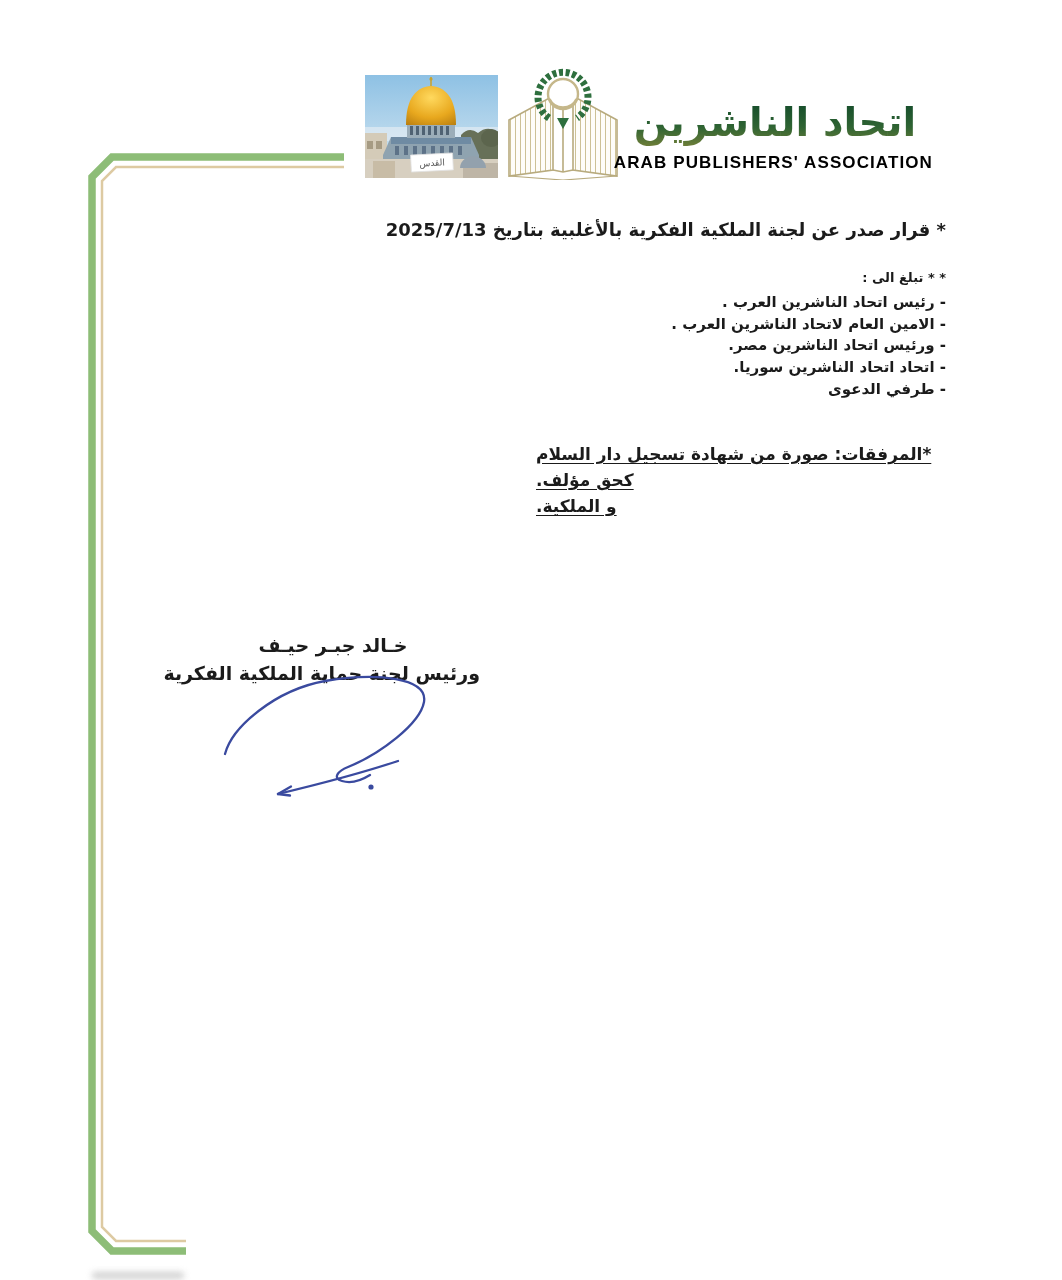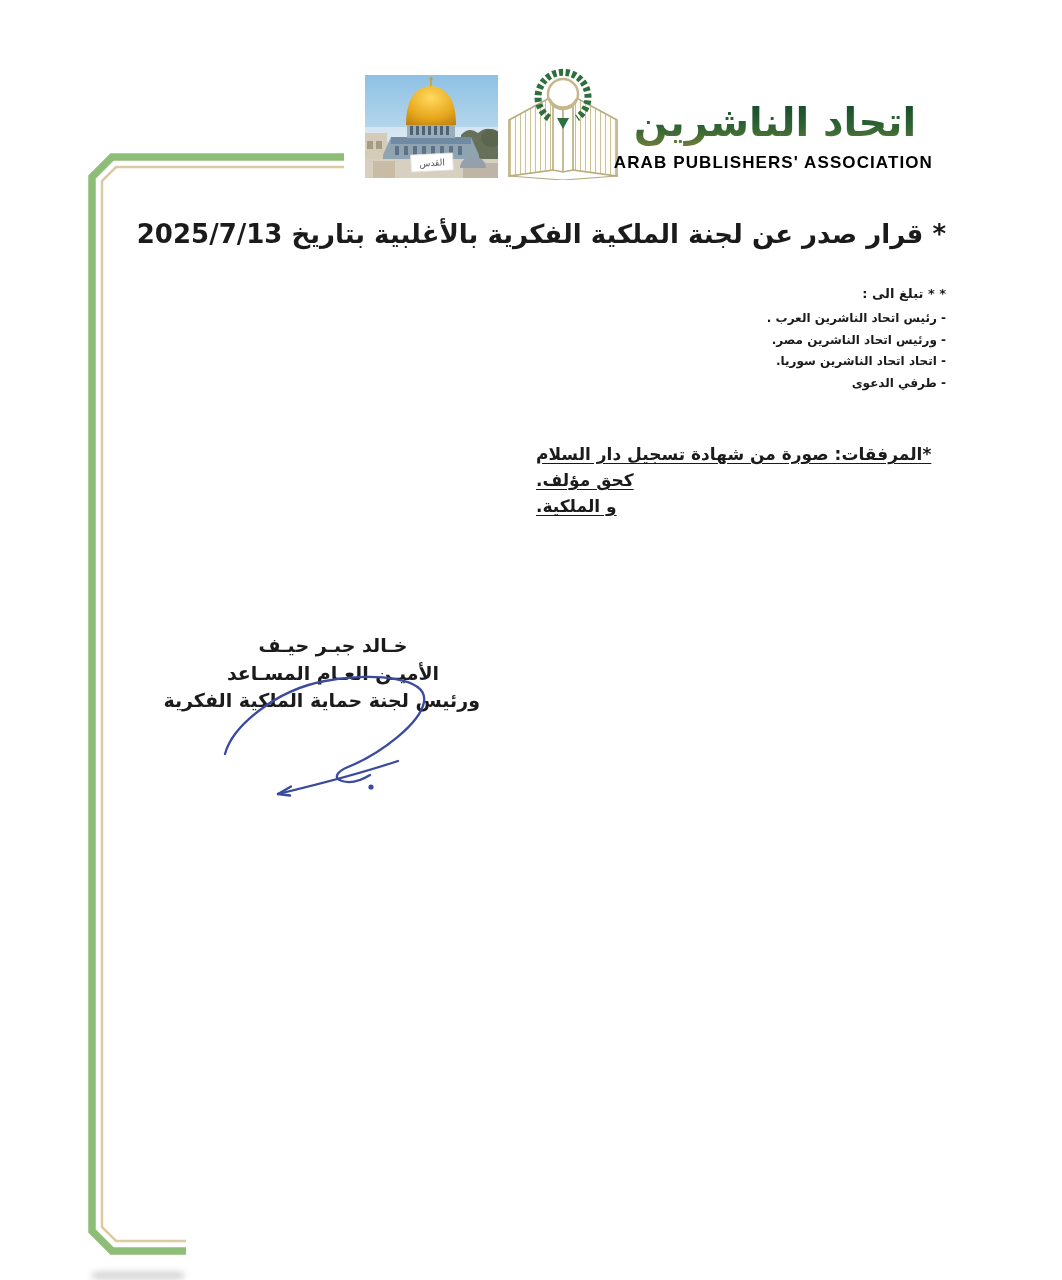--- a/index.html
+++ b/index.html
@@ -24,25 +24,25 @@
     letter-spacing:-1px;
   }
   .org-en{
     left:598px;top:153px;width:335px;text-align:right;
     font-family:"Liberation Sans", sans-serif;font-weight:bold;
     font-size:17px;letter-spacing:1.1px;color:#000000;white-space:nowrap;
   }
   
   .heading{
     right:116px;top:219px;direction:rtl;text-align:right;
-    font-size:26px;font-weight:bold;white-space:nowrap;
+    font-size:18px;font-weight:bold;white-space:nowrap;
   }
-  .notify{right:116px;top:286px;direction:rtl;}
+  .notify{right:116px;top:270px;direction:rtl;}
   .notify-head{font-size:13px;font-weight:bold;margin-bottom:7px;}
-  .notify-item{font-size:12px;font-weight:bold;line-height:21.7px;white-space:nowrap;}
+  .notify-item{font-size:15px;font-weight:bold;line-height:21.7px;white-space:nowrap;}
   .attach{
     right:112px;top:441px;width:414px;direction:rtl;text-align:left;
     font-size:17px;font-weight:bold;line-height:26px;
   }
   .attach .u{text-decoration:underline;text-underline-offset:3px;}
   .signer{
     left:186px;top:596px;width:294px;direction:rtl;text-align:center;
     font-size:19px;font-weight:bold;line-height:27.5px;white-space:nowrap;margin-top:36px;
   }
   .signature{left:200px;top:672px;width:310px;height:140px;}
@@ -140,33 +140,33 @@
   </div>
 
   <div class="abs org-ar">اتحاد الناشرين العرب</div>
   <div class="abs org-en">ARAB PUBLISHERS' ASSOCIATION</div>
 
   <div class="abs heading">* قرار صدر عن لجنة الملكية الفكرية بالأغلبية بتاريخ 2025/7/13</div>
 
   <div class="abs notify">
     <div class="notify-head">* * تبلغ الى :</div>
     <div class="notify-item">- رئيس اتحاد الناشرين العرب .</div>
+    <div class="notify-item">- الامين العام لاتحاد الناشرين العرب .</div>
     <div class="notify-item">- ورئيس اتحاد الناشرين مصر.</div>
     <div class="notify-item">- اتحاد اتحاد الناشرين سوريا.</div>
     <div class="notify-item">- طرفي الدعوى</div>
   </div>
 
   <div class="abs attach">
     <div class="u">*المرفقات: صورة من شهادة تسجيل دار السلام كحق مؤلف.</div>
     <div class="u">و الملكية.</div>
   </div>
 
   <div class="abs signer">
     <div>خـالد جبـر حيـف</div>
-    <div>الأميـن العـام المسـاعد</div>
     <div>ورئيس لجنة حماية الملكية الفكرية</div>
   </div>
 
   <svg class="abs signature" viewBox="0 0 310 140" xmlns="http://www.w3.org/2000/svg">
     <g fill="none" stroke="#3a4a9f" stroke-width="2.3" stroke-linecap="round">
       <path d="M 25 82
                C 32 55 75 18 125 9
                C 178 0 228 6 224 30
                C 220 52 180 82 148 95
                C 138 99 132 106 142 109

